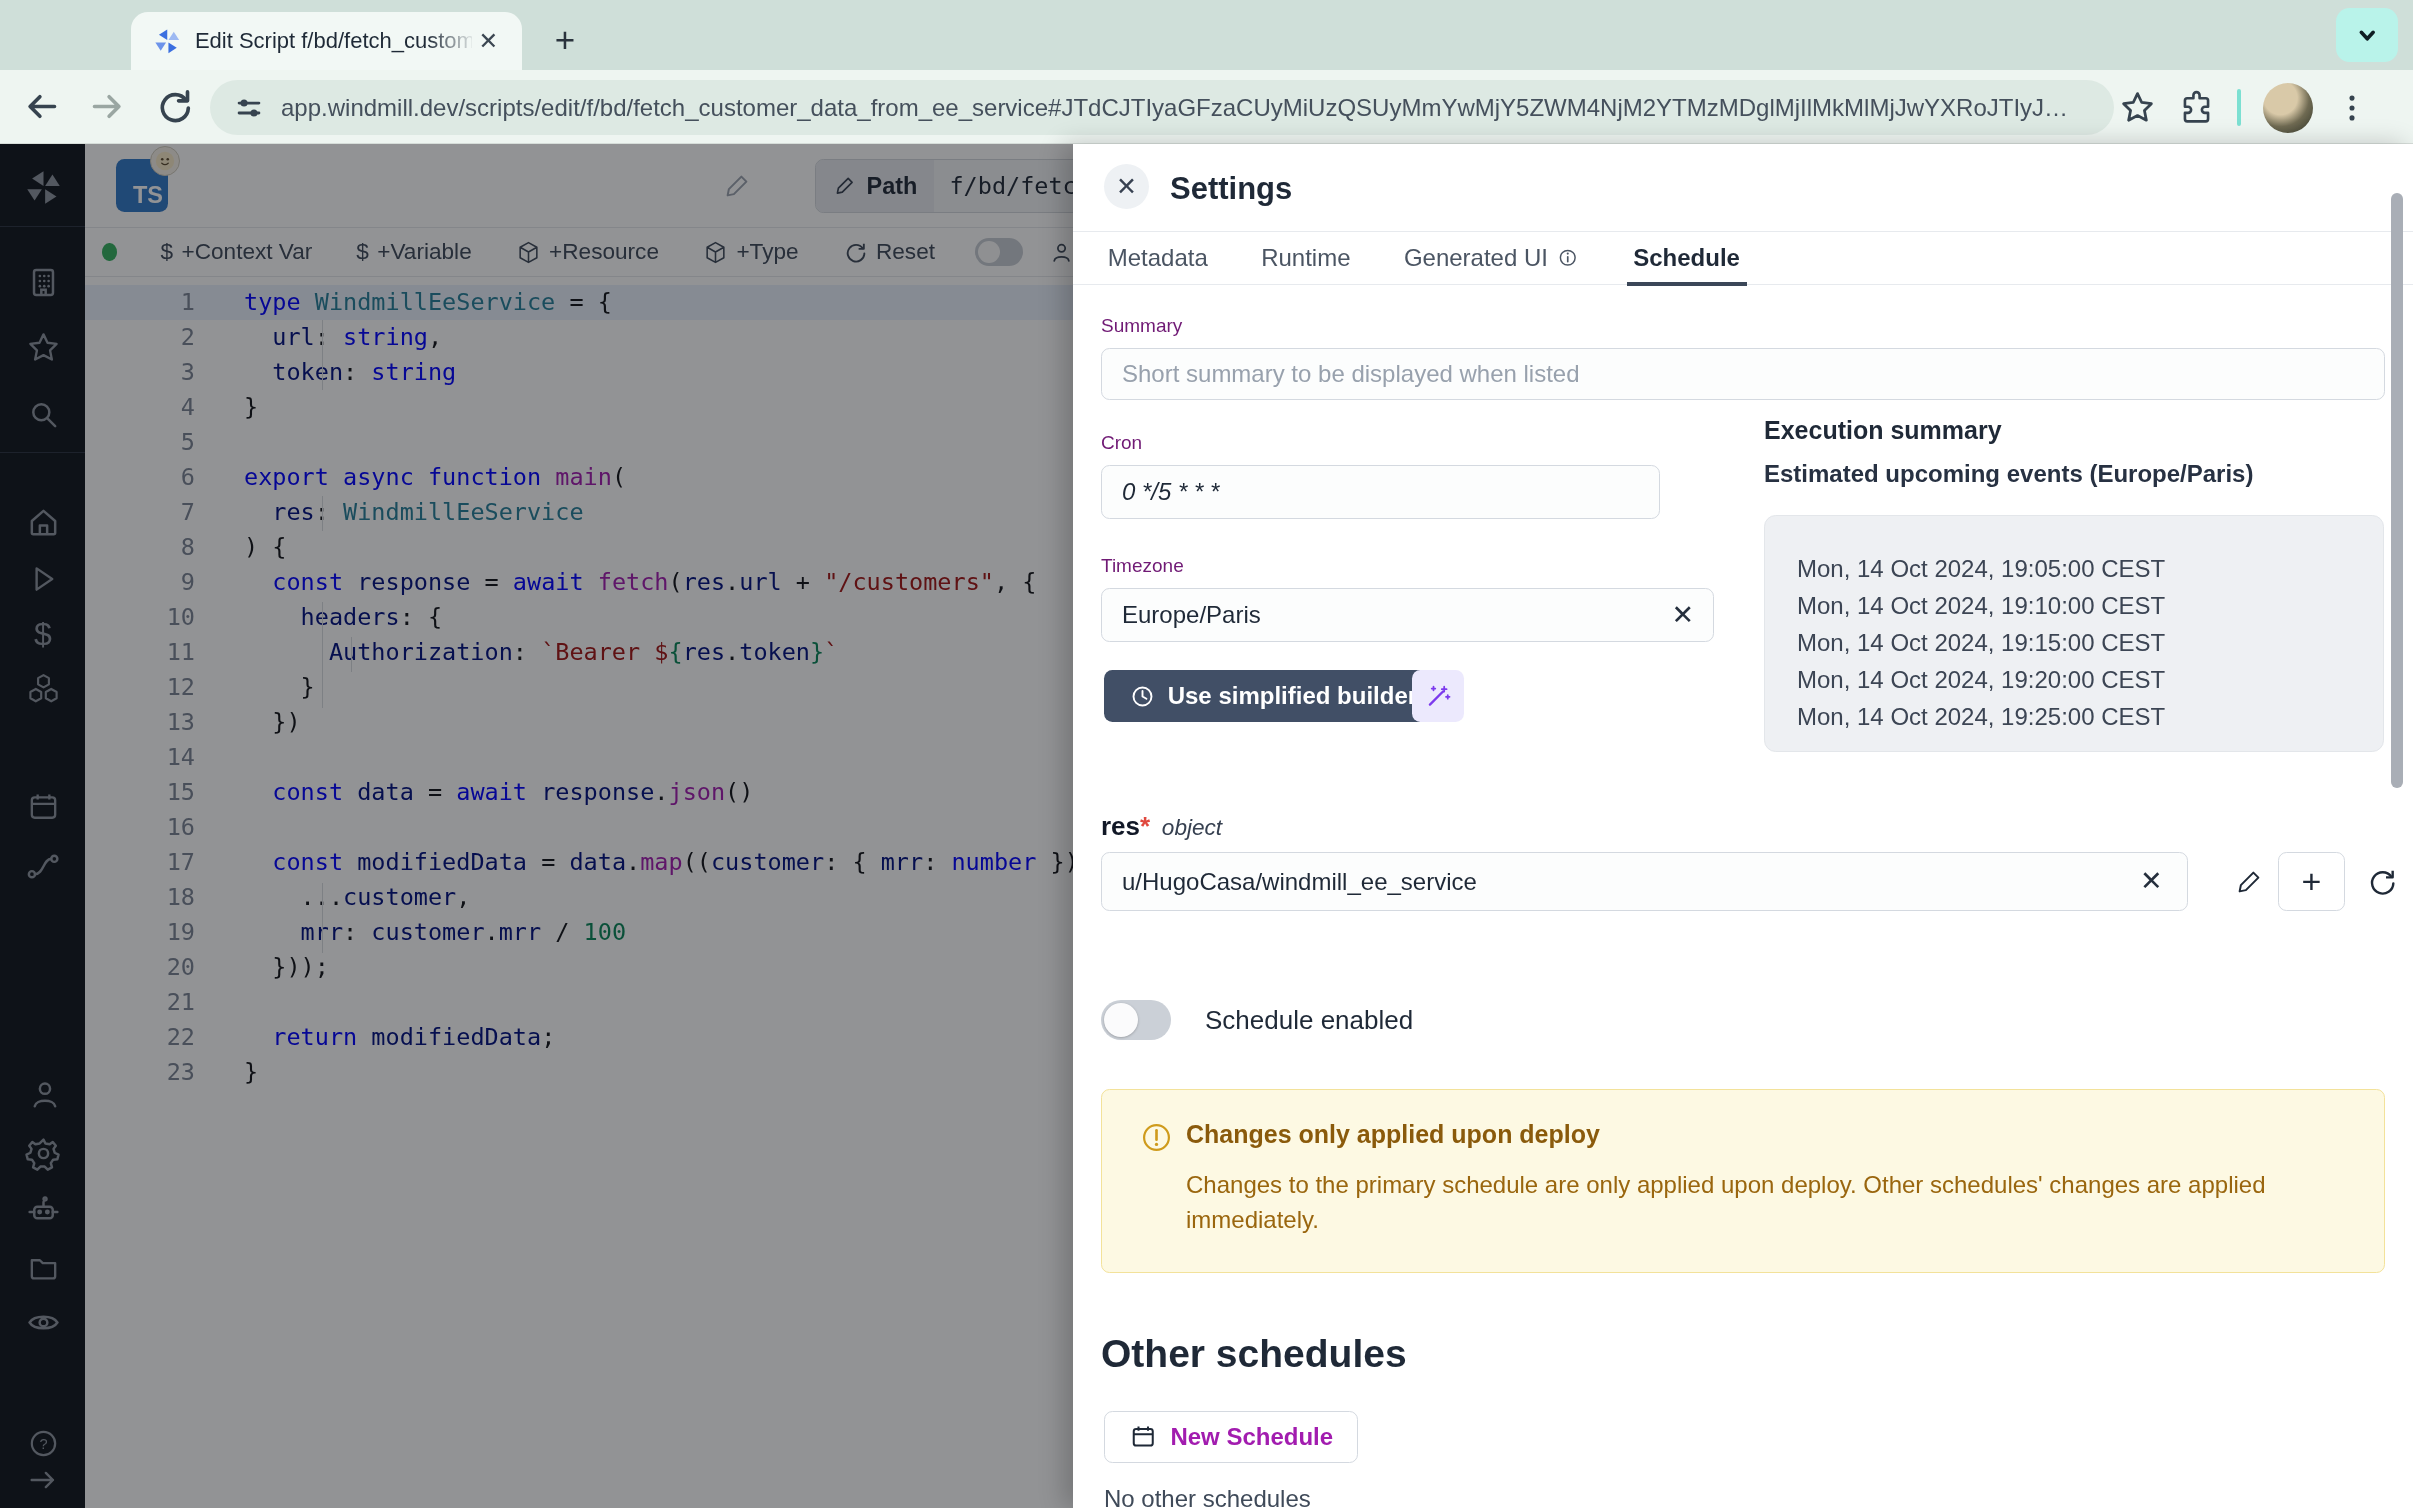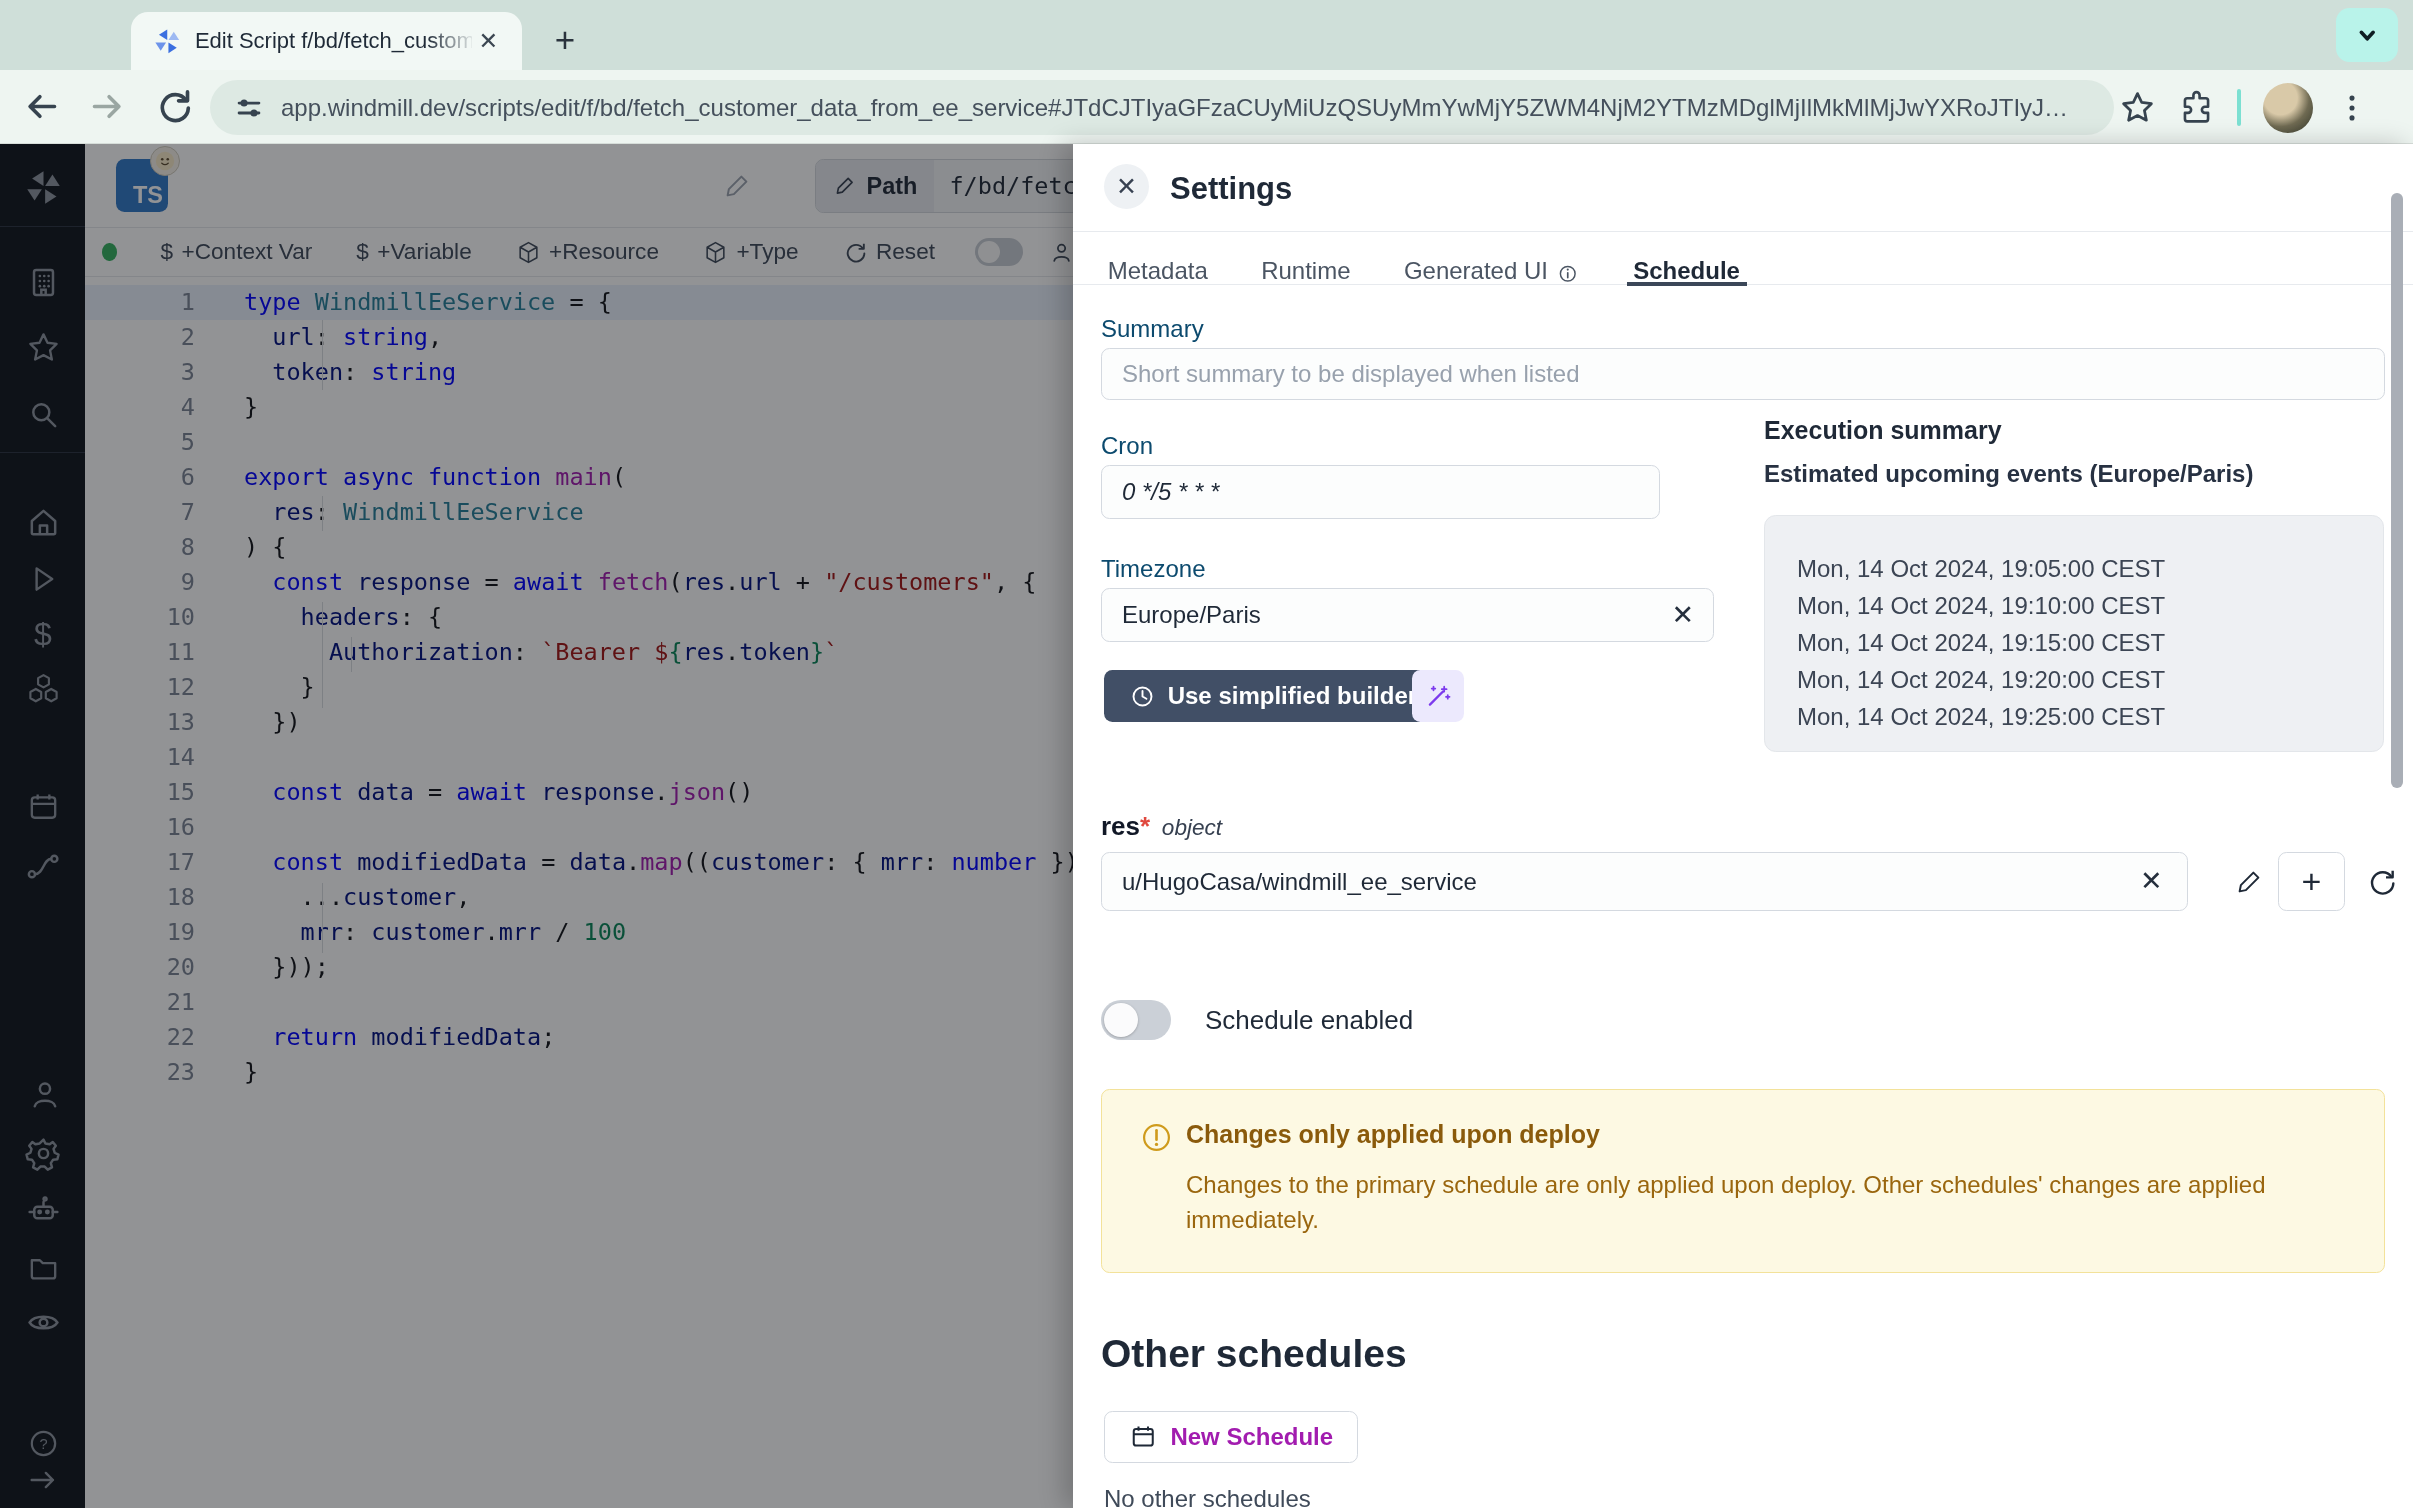--- a/index.html
+++ b/index.html
@@ -79,25 +79,25 @@
   
   .panel { position:absolute; left:1073px; top:144px; width:1341px; height:1364px; background:#fff; z-index:50;
            box-shadow:-10px 0 23.5px rgba(0,0,0,0.20); }
   .close-btn { position:absolute; left:31px; top:20px; width:45px; height:45px; border-radius:50%;
                background:#eef1f4; display:flex; align-items:center; justify-content:center;
                font-size:25px; color:#374151; cursor:pointer; }
   .panel-title { position:absolute; left:97px; top:27px; font-size:31px; font-weight:bold; color:#1f2937; }
   .tabsbar { position:absolute; left:0; top:87px; width:1341px; height:54px;
              border-top:0.8px solid #e7eaee; border-bottom:0.8px solid #e7eaee; display:flex; align-items:center; }
   .ptab { font-size:24px; color:#4b5563; margin-left:28px; padding:0 6.7px; height:54px; display:flex;
-          align-items:flex-end; gap:8.4px; position:relative; cursor:pointer; }
+          align-items:center; gap:8.4px; position:relative; cursor:pointer; }
   .ptab + .ptab { margin-left:40px; }
   .ptab.active { color:#1f2937; font-weight:600; }
   .ptab.active::after { content:""; position:absolute; left:0; right:0; bottom:-0.8px; height:4.2px; background:#3b4758; }
-  .flabel { font-size:24px; color:#0c4a6e; }
+  .flabel { font-size:19px; color:#701a75; }
   .finput { border:0.8px solid #d4d9e0; border-radius:8.4px; background:#fcfdfd; font-size:24px; color:#1f2937;
             font-family:"Liberation Sans", sans-serif; padding:0 20px; outline:none; }
   .finput::placeholder { color:#98a1ad; }
   .clear-x { position:absolute; font-size:27px; color:#252f3d; cursor:pointer; }
   .builder-btn { position:absolute; left:31px; top:526px; height:52px; padding:0 25px; background:#414f66;
                  border-radius:8.4px; color:#fff; font-size:24px; font-weight:600; display:flex;
                  align-items:center; gap:11.7px; cursor:pointer; }
   .wand-btn { position:absolute; left:339px; top:526px; width:52px; height:52px; background:#ece9fd;
               border-radius:8.4px; display:flex; align-items:center; justify-content:center; cursor:pointer; }
   .exec { position:absolute; left:691px; top:272px; width:620px; }

